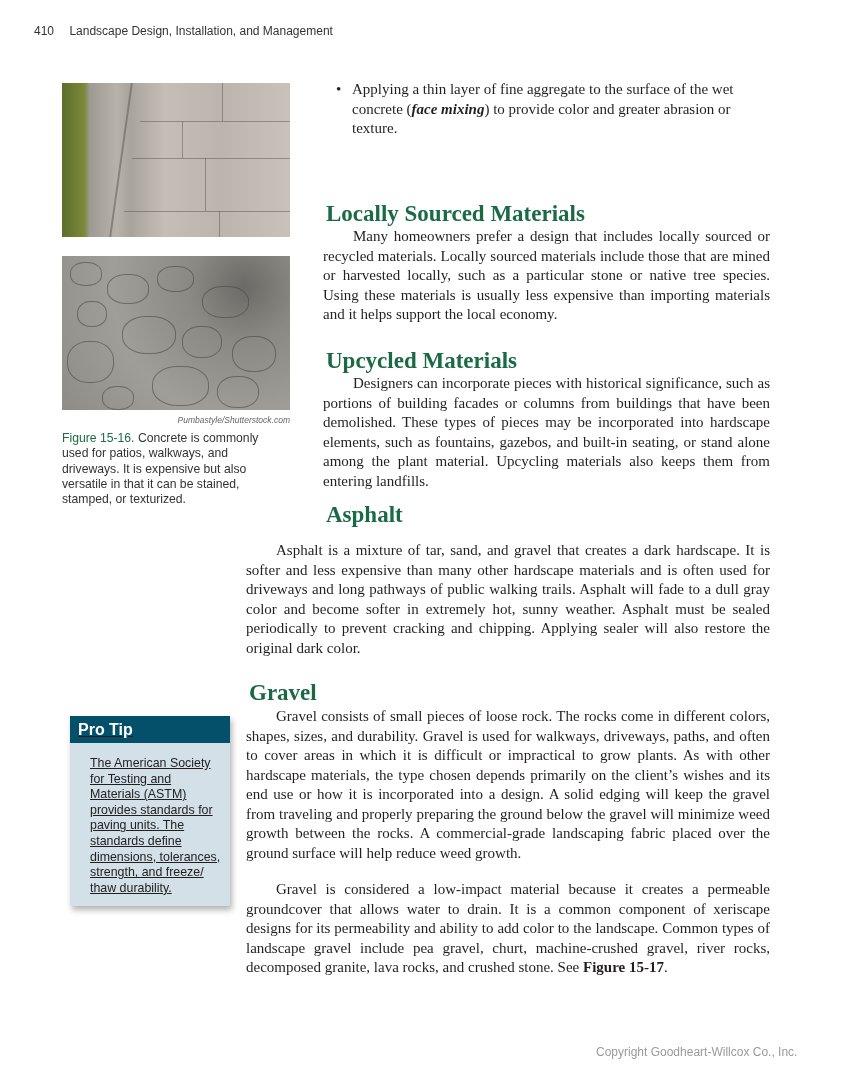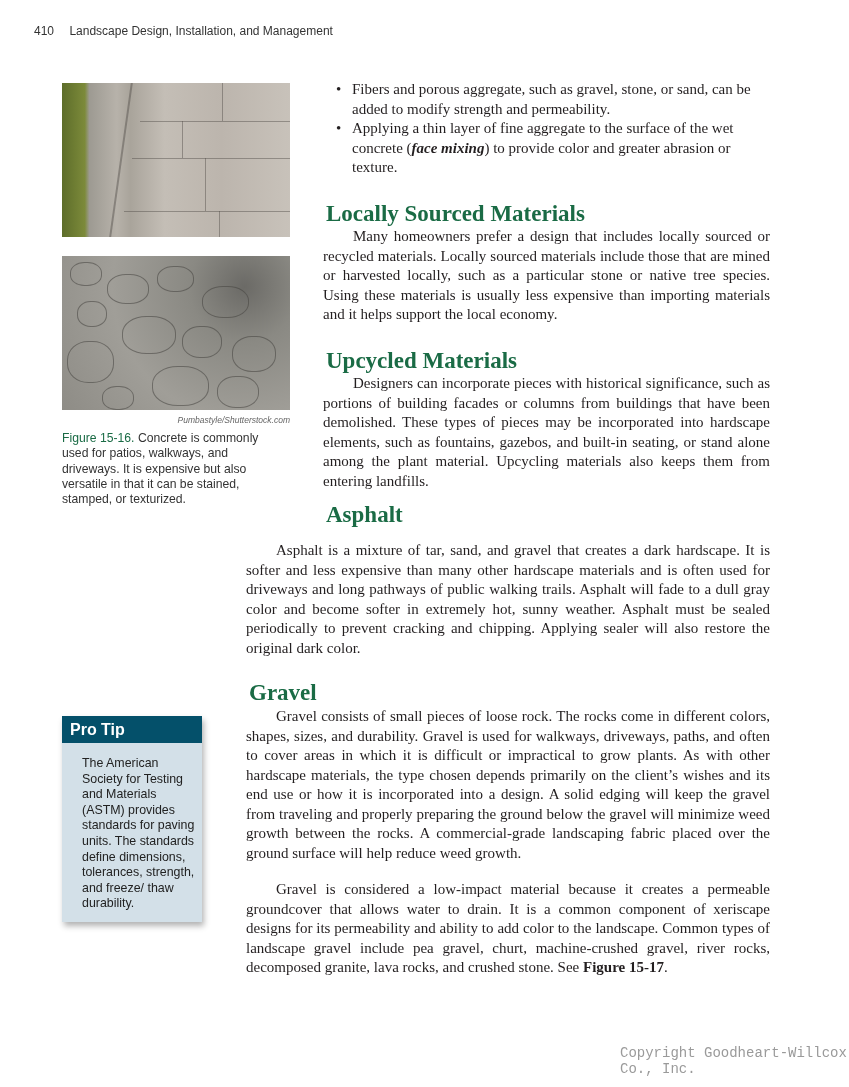--- a/index.html
+++ b/index.html
@@ -7,31 +7,31 @@
   .running-head { position: absolute; left: 34px; top: 24px; font-family: "Liberation Sans", sans-serif; font-size: 12px; color: #333; }
   .running-head .pg { margin-right: 12px; }
   .photo { position: absolute; left: 62px; width: 228px; height: 154px; overflow: hidden; }
   .photo1 { top: 83px; background: linear-gradient(90deg, #5d6d2a 0%, #7c8a3a 10%, #9d9a92 12%, #b7b2aa 24%, #a9a49b 30%, #c4beb6 45%, #bcb5ad 70%, #c8c2ba 100%); }
   .photo1 .line { position: absolute; background: rgba(80,75,70,0.45); }
   .photo2 { top: 256px; background: radial-gradient(circle at 80% 20%, #6b6a66 0%, #8a8983 25%, #a09e98 60%, #8e8c86 100%); }
   .photo2 .stone { position: absolute; border: 1px solid rgba(70,68,64,0.55); border-radius: 45%; }
   .credit { position: absolute; left: 62px; width: 228px; top: 415px; text-align: right; font-family: "Liberation Sans", sans-serif; font-style: italic; font-size: 8.5px; color: #666; }
   .caption { position: absolute; left: 62px; width: 225px; top: 431px; font-family: "Liberation Sans", sans-serif; font-size: 12.2px; line-height: 15.3px; color: #333; }
   .caption .fig { color: #1a6b45; font-weight: normal; }
-  .protip { position: absolute; left: 62px; top: 716px; width: 140px; background: #d3e0e8; box-shadow: 2px 4px 6px rgba(0,0,0,0.3); }
+  .protip { position: absolute; left: 70px; top: 716px; width: 160px; background: #d3e0e8; box-shadow: 2px 4px 6px rgba(0,0,0,0.3); text-decoration: underline; }
   .protip .hd { background: #04506a; color: #fff; font-family: "Liberation Sans", sans-serif; font-weight: bold; font-size: 16px; padding: 5px 8px 4px 8px; }
   .protip .bd { font-family: "Liberation Sans", sans-serif; font-size: 12.4px; line-height: 15.6px; color: #222; padding: 13px 6px 10px 8px; margin-left: 12px; }
   .serif { font-family: "Liberation Serif", serif; font-size: 15px; line-height: 19.5px; color: #231f20; }
   .bullets { position: absolute; left: 332px; top: 80px; width: 430px; margin: 0; padding: 0; list-style: none; }
   .bullets li { position: relative; padding-left: 20px; }
   .bullets li::before { content: "•"; position: absolute; left: 4px; }
   h2 { font-family: "Liberation Serif", serif; color: #1a6b45; font-weight: bold; font-size: 23px; margin: 3px; position: absolute; }
   .para { position: absolute; margin: 0; text-align: justify; }
   .indent { text-indent: 30px; }
-  .footer { position: absolute; left: 620px; top: 1045px; font-family: Liberation Mono, monospace; font-size: 14px; color: #9a9a9a; }
+  .footer { position: absolute; left: 596px; top: 1045px; font-family: Liberation Sans, sans-serif; font-size: 12px; color: #9a9a9a; }
 </style>
 </head>
 <body>
 
 <div class="running-head">
   <span class="pg">410</span>
   <span>Landscape Design, Installation, and Management</span>
 </div>
 
 <div class="photo photo1" title="Stamped concrete walkway with large rectangular slab pattern next to grass">
@@ -62,21 +62,20 @@
 <div class="caption">
   <span class="fig">Figure 15-16.</span><span> Concrete is commonly used for patios, walkways, and driveways. It is expensive but also versatile in that it can be stained, stamped, or texturized.</span>
 </div>
 
 <div class="protip">
   <div class="hd">Pro Tip</div>
   <div class="bd">The American Society for Testing and Materials (ASTM) provides standards for paving units. The standards define dimensions, tolerances, strength, and freeze/ thaw durability.</div>
 </div>
 
 <ul class="bullets serif">
-  <li><span>Fibers and porous aggregate, such as gravel, stone, or sand, can be added to modify strength and permeability.</span></li>
   <li><span>Applying a thin layer of fine aggregate to the surface of the wet concrete (</span><b><i>face mixing</i></b><span>) to provide color and greater abrasion or texture.</span></li>
 </ul>
 
 <h2 style="left:323px;top:198px;">Locally Sourced Materials</h2>
 <p class="para serif indent" style="left:323px;top:227px;width:447px;">Many homeowners prefer a design that includes locally sourced or recycled materials. Locally sourced materials include those that are mined or harvested locally, such as a particular stone or native tree species. Using these materials is usually less expensive than importing materials and it helps support the local economy.</p>
 
 <h2 style="left:323px;top:345px;">Upcycled Materials</h2>
 <p class="para serif indent" style="left:323px;top:374px;width:447px;">Designers can incorporate pieces with historical significance, such as portions of building facades or columns from buildings that have been demolished. These types of pieces may be incorporated into hardscape elements, such as fountains, gazebos, and built-in seating, or stand alone among the plant material. Upcycling materials also keeps them from entering landfills.</p>
 
 <h2 style="left:323px;top:499px;">Asphalt</h2>

